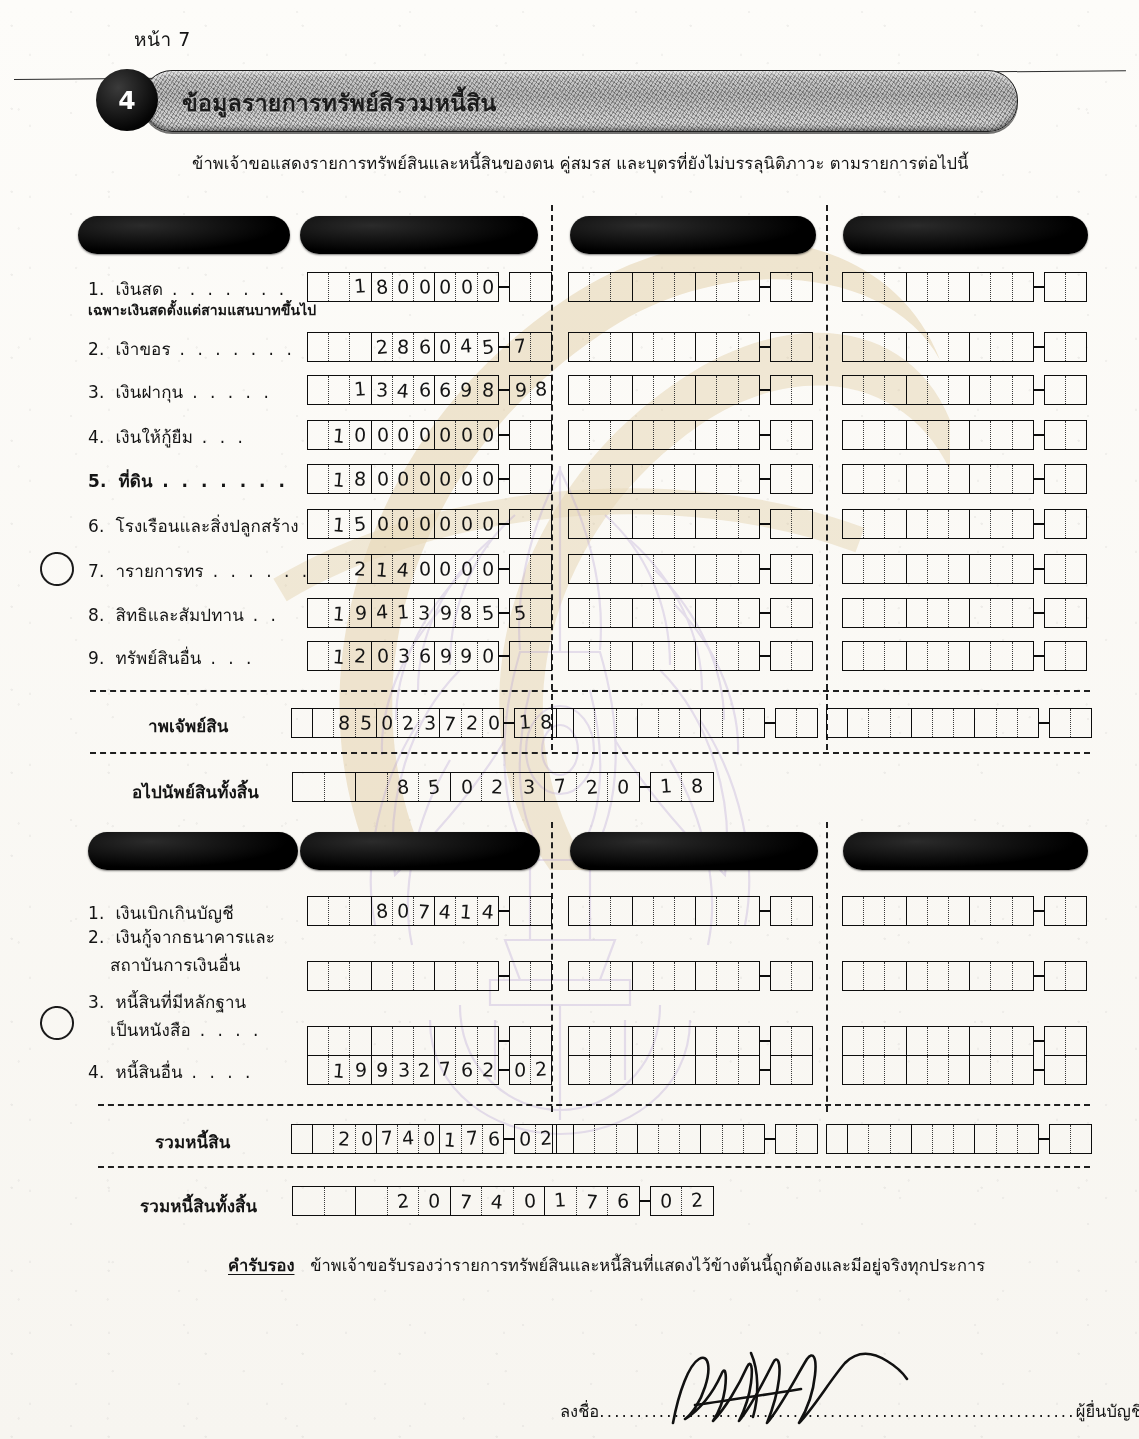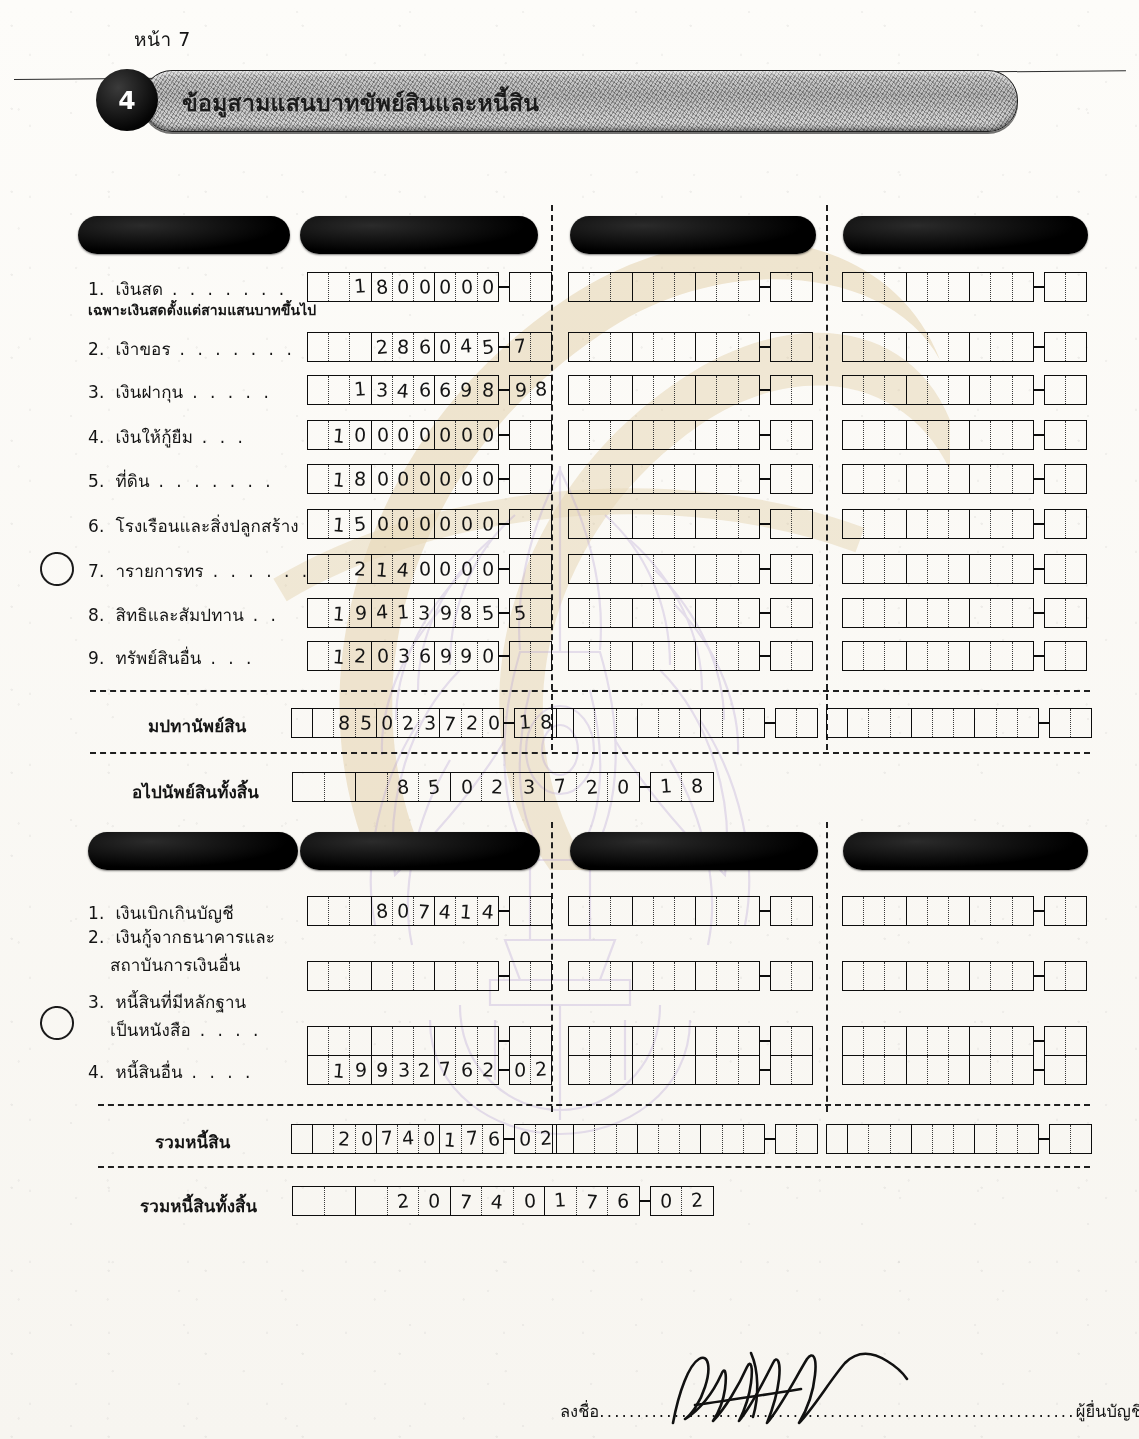--- a/index.html
+++ b/index.html
@@ -157,23 +157,24 @@
 </div>
 
 <div id="sheet">
 
   <div class="page-no">หน้า 7</div>
   <div class="rule"></div>
 
   <div class="hdr-wrap">
     <div class="hdr-pill"></div>
     <div class="hdr-badge">4</div>
-    <div class="hdr-title">ข้อมูสามแสนบาทขัพย์สินและหนี้สิน</div>
+    <div class="hdr-title">ข้อมูลรายการทรัพย์สิรวมหนี้สิน</div>
   </div>
 
+  <div class="intro">ข้าพเจ้าขอแสดงรายการทรัพย์สินและหนี้สินของตน  คู่สมรส  และบุตรที่ยังไม่บรรลุนิติภาวะ  ตามรายการต่อไปนี้</div>
 
   <div id="dyn">
       <div class="redact" style="left: 78px; top: 216px; width: 212px;"></div>
       <div class="redact" style="left: 300px; top: 216px; width: 238px;"></div>
       <div class="redact" style="left: 570px; top: 216px; width: 246px;"></div>
       <div class="redact" style="left: 843px; top: 216px; width: 245px;"></div>
       <div class="vsep" style="left: 551px; top: 205px; height: 545px;"></div>
       <div class="vsep" style="left: 826px; top: 205px; height: 545px;"></div>
       <div class="rlabel " style="left: 88px; top: 275px;"><span>1.</span>&nbsp; <span>เงินสด</span><span class="dots"> . . . . . . . </span></div>
       <div class="rlabel small" style="left: 88px; top: 299px;">เฉพาะเงินสดตั้งแต่สามแสนบาทขึ้นไป</div>
@@ -653,21 +654,21 @@
         <div class="dash"></div>
         <div class="decpart">
           <div class="cell" style="width: 20.2px;">
             <span class="d"></span>
           </div>
           <div class="cell" style="width: 20.2px;">
             <span class="d"></span>
           </div>
         </div>
       </div>
-      <div class="rlabel " style="left: 88px; top: 467px;"><span>5.</span>&nbsp; <span>ที่ดิน</span><span class="dots"> . . . . . . . </span></div>
+      <div class="rlabel " style="left: 88px; top: 467px; font-weight: bold;"><span>5.</span>&nbsp; <span>ที่ดิน</span><span class="dots"> . . . . . . . </span></div>
       <div class="grid hand" style="left: 307px; top: 464px; height: 30px;">
         <div class="intpart">
           <div class="cell" style="width: 20.2px;">
             <span class="d"></span>
           </div>
           <div class="cell" style="width: 20.2px;">
             <span class="d"><span class="hw r4">1</span></span>
           </div>
           <div class="cell gsep" style="width: 20.2px;">
             <span class="d"><span class="hw r2">8</span></span>
@@ -1260,21 +1261,21 @@
         <div class="decpart">
           <div class="cell" style="width: 20.2px;">
             <span class="d"></span>
           </div>
           <div class="cell" style="width: 20.2px;">
             <span class="d"></span>
           </div>
         </div>
       </div>
       <div class="hsep" style="left: 90px; top: 690px; width: 1000px;"></div>
-      <div class="rlabel bold" style="left: 148px; top: 712px;">มปทานัพย์สิน</div>
+      <div class="rlabel bold" style="left: 148px; top: 712px;">าพเจัพย์สิน</div>
       <div class="grid hand" style="left: 291px; top: 708px; height: 30px;">
         <div class="intpart">
           <div class="cell gsep" style="width: 20.2px;">
             <span class="d"></span>
           </div>
           <div class="cell" style="width: 20.2px;">
             <span class="d"></span>
           </div>
           <div class="cell" style="width: 20.2px;">
             <span class="d"><span class="hw r2">8</span></span>
@@ -2112,20 +2113,24 @@
           <div class="cell" style="width: 30.5px;">
             <span class="d"><span class="hw r0">0</span></span>
           </div>
           <div class="cell" style="width: 30.5px;">
             <span class="d"><span class="hw r1">2</span></span>
           </div>
         </div>
       </div>
     </div>
 
+  <div class="cert">
+    <b><u>คำรับรอง</u></b>
+    &nbsp;&nbsp;<span>ข้าพเจ้าขอรับรองว่ารายการทรัพย์สินและหนี้สินที่แสดงไว้ข้างต้นนี้ถูกต้องและมีอยู่จริงทุกประการ</span>
+  </div>
 
   <div class="signrow">
     <span>ลงชื่อ</span><span class="sigline">................................................................</span><span>ผู้ยื่นบัญชี</span>
   </div>
 </div>
 
 <svg id="sig" viewBox="0 0 260 86">
   <g fill="none" stroke="#111" stroke-width="2.6" stroke-linecap="round" stroke-linejoin="round">
     <path d="M18 78 C 24 46, 34 20, 44 14 C 54 8, 56 24, 50 42 C 45 58, 36 70, 30 74 C 44 66, 58 48, 66 30 C 70 20, 72 28, 70 44 C 68 58, 62 70, 58 76 C 70 64, 84 40, 92 22 C 96 14, 98 22, 96 38 C 94 54, 88 68, 84 76 C 96 62, 110 34, 118 18 C 122 10, 126 16, 124 34 C 122 52, 116 68, 112 78 C 126 62, 142 30, 152 14 C 158 6, 162 12, 160 30 C 158 50, 150 68, 144 78 C 158 64, 176 34, 190 18 C 202 6, 216 6, 232 16 C 242 22, 248 28, 252 34"></path>
     <path d="M40 60 C 70 56, 108 50, 146 44"></path>

